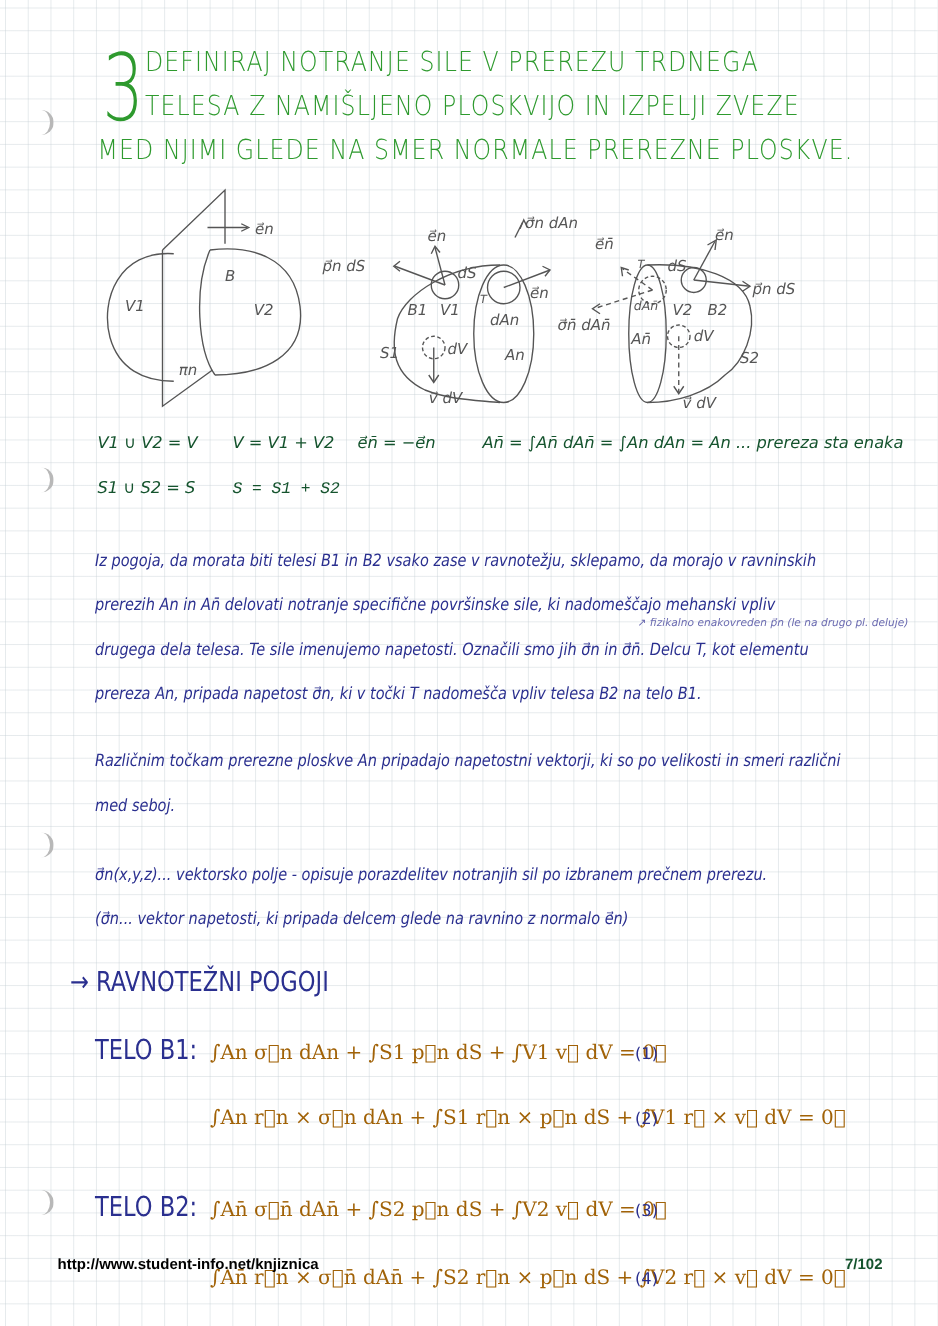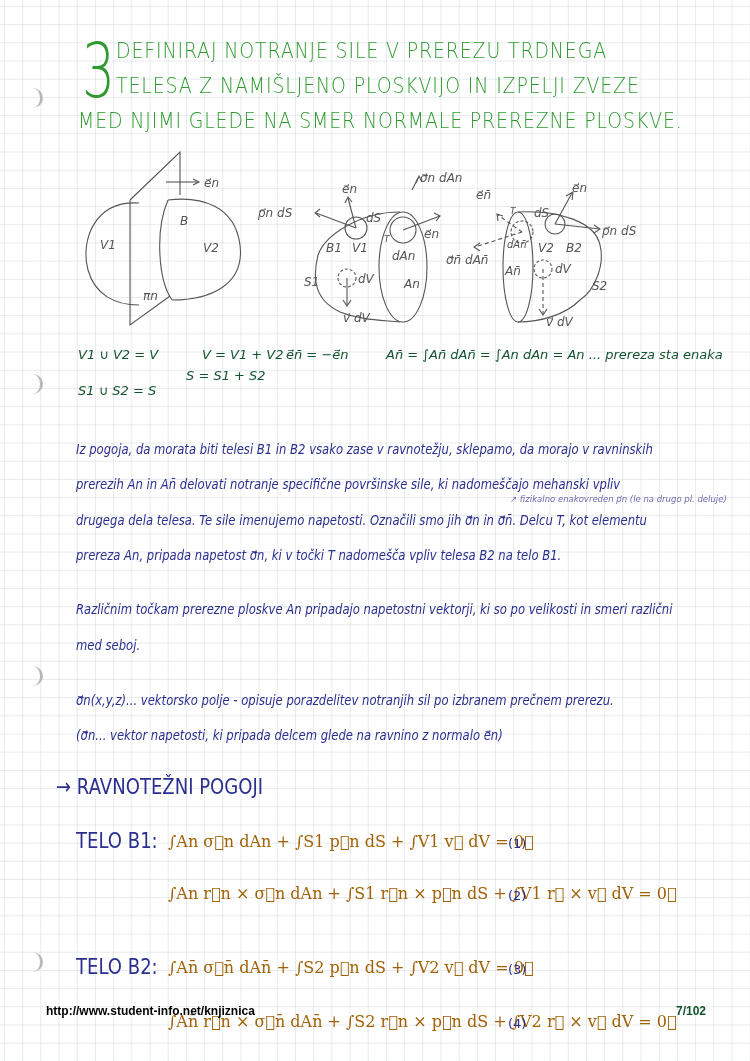--- a/index.html
+++ b/index.html
@@ -127,25 +127,25 @@
     <text x="538" y="252">V2</text>
     <text x="566" y="252">B2</text>
     <text x="505" y="275">An̄</text>
     <text x="555" y="273">dV</text>
     <text x="592" y="290">S2</text>
     <text x="546" y="326">v⃗ dV</text>
   </g>
 </svg>
 
 <div class="abs hand blue" style="left:78px;top:347px;font-size:13px;">V1 ∪ V2 = V</div>
-<div class="abs hand blue" style="left:186px;top:347px;font-size:13px;padding-left:16px;">V = V1 + V2</div>
+<div class="abs hand blue" style="left:186px;top:347px;font-size:13px;">V = V1 + V2</div>
 <div class="abs hand blue" style="left:286px;top:347px;font-size:13px;">e⃗n̄ = −e⃗n</div>
 <div class="abs hand blue" style="left:386px;top:347px;font-size:13px;text-align:center;">An̄ = ∫An̄ dAn̄ = ∫An dAn = An ... prereza sta enaka</div>
 <div class="abs hand blue" style="left:78px;top:383px;font-size:13px;">S1 ∪ S2 = S</div>
-<div class="abs hand blue" style="left:186px;top:368px;font-size:13px;">S = S1 + S2</div>
+<div class="abs hand blue" style="left:186px;top:383px;font-size:13px;font-family:Liberation Mono, monospace;">S = S1 + S2</div>
 
 <div class="para" style="top:441px;">Iz pogoja, da morata biti telesi B1 in B2 vsako zase v ravnotežju, sklepamo, da morajo v ravninskih</div>
 <div class="para" style="top:476px;">prerezih An in An̄ delovati notranje specifične površinske sile, ki nadomeščajo mehanski vpliv</div>
 <div class="annot">↗ fizikalno enakovreden p⃗n (le na drugo pl. deluje)</div>
 <div class="para" style="top:512px;">drugega dela telesa. Te sile imenujemo napetosti. Označili smo jih σ⃗n in σ⃗n̄. Delcu T, kot elementu</div>
 <div class="para" style="top:547px;">prereza An, pripada napetost σ⃗n, ki v točki T nadomešča vpliv telesa B2 na telo B1.</div>
 
 <div class="para" style="top:601px;">Različnim točkam prerezne ploskve An pripadajo napetostni vektorji, ki so po velikosti in smeri različni</div>
 <div class="para" style="top:637px;">med seboj.</div>
 

